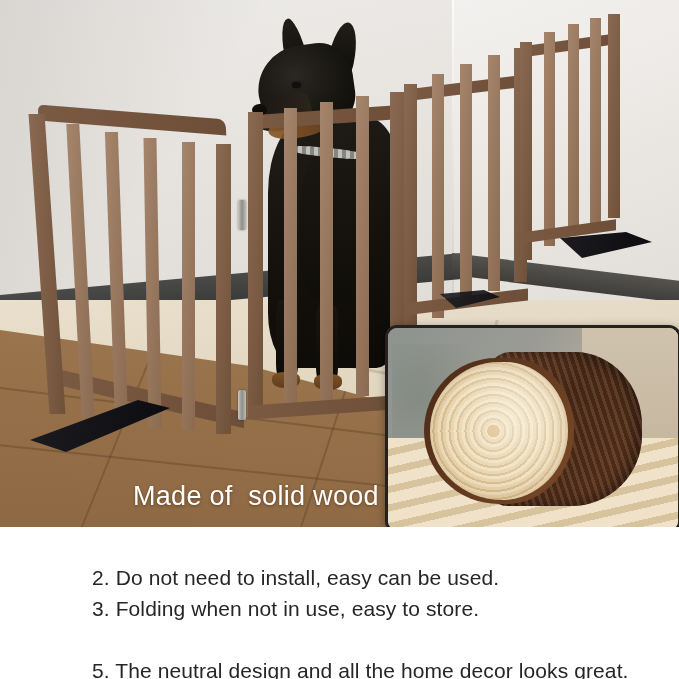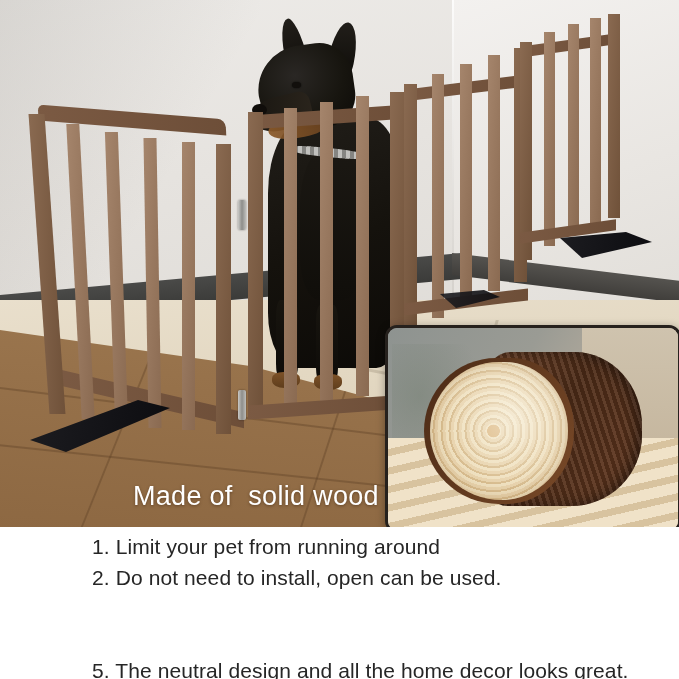--- a/index.html
+++ b/index.html
@@ -240,27 +240,27 @@
         </div>
         <div class="log-rim"></div>
         <div class="log-face">
           <div class="log-face-lite"></div>
         </div>
       </div>
     </div>
   </div>
 
   <div class="textarea">
-    <div class="li" style="top:8px;">
-      <span>1.</span>
-      <span>Limit your pet from running around</span>
-    </div>
     <div class="li" style="top:39px;">
       <span>2.</span>
-      <span>Do not need to install, open can be used.</span>
+      <span>Do not need to install, easy can be used.</span>
+    </div>
+    <div class="li" style="top:70px;">
+      <span>3.</span>
+      <span>Folding when not in use, easy to store.</span>
     </div>
     <div class="li" style="top:132px;">
       <span>5.</span>
       <span>The neutral design and all the home decor looks great.</span>
     </div>
   </div>
 
 </div>
 
 </body></html>

